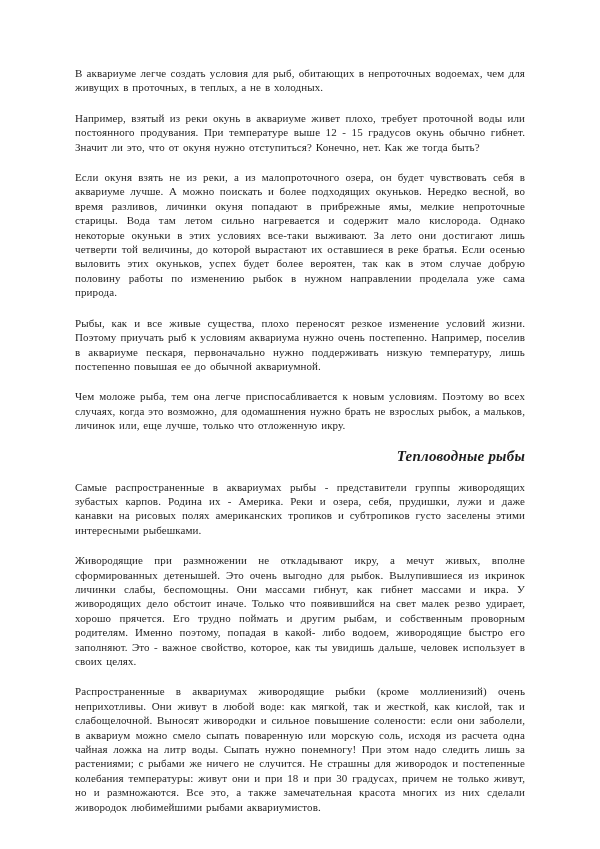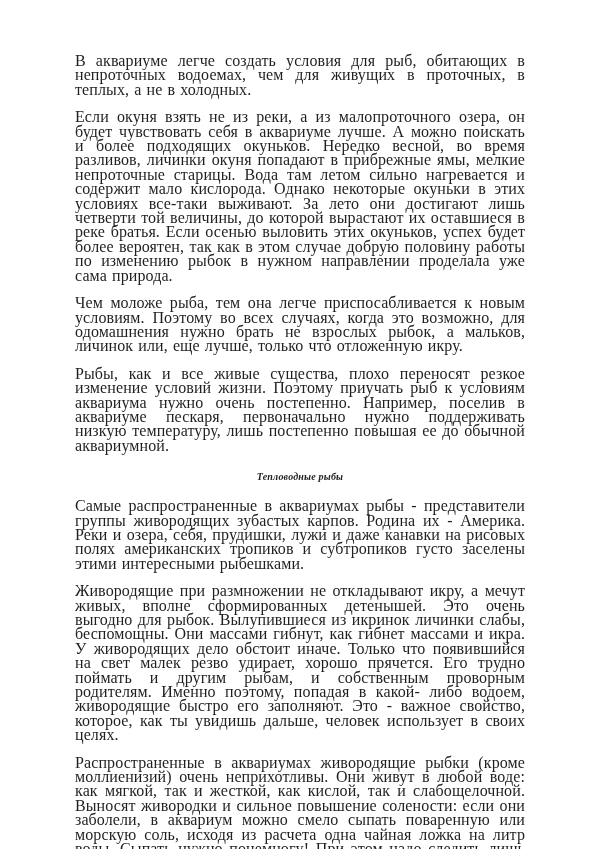--- a/index.html
+++ b/index.html
@@ -15,44 +15,45 @@
     color: #1f1f1f;
   }
   .page {
     box-sizing: border-box;
     width: 600px;
     height: 849px;
     padding: 50px 75px 0 75px;
     background: #ffffff;
   }
   .para {
-    margin: 4px 0 13px 0;
-    font-size: 16px;
+    margin: 16px 0 13px 0;
+    font-size: 11px;
     line-height: 14.4px;
     text-align: justify;
     letter-spacing: 0.1px;
     word-spacing: 1px;
   }
   .section-heading {
     margin: 16px 0 15px 0;
-    font-size: 10px;
+    font-size: 15px;
     line-height: 15px;
     font-weight: bold;
     font-style: italic;
-    text-align: center;
+    text-align: right;
     letter-spacing: 0.2px;
   }
 </style>
 </head>
 <body>
 
 <div class="page">
   <p class="para">В аквариуме легче создать условия для рыб, обитающих в непроточных водоемах, чем для живущих в проточных, в теплых, а не в холодных.</p>
+  <p class="para">Например, взятый из реки окунь в аквариуме живет плохо, требует проточной воды или постоянного продувания. При температуре выше 12 - 15 градусов окунь обычно гибнет. Значит ли это, что от окуня нужно отступиться? Конечно, нет. Как же тогда быть?</p>
   <p class="para">Если окуня взять не из реки, а из малопроточного озера, он будет чувствовать себя в аквариуме лучше. А можно поискать и более подходящих окуньков. Нередко весной, во время разливов, личинки окуня попадают в прибрежные ямы, мелкие непроточные старицы. Вода там летом сильно нагревается и содержит мало кислорода. Однако некоторые окуньки в этих условиях все-таки выживают. За лето они достигают лишь четверти той величины, до которой вырастают их оставшиеся в реке братья. Если осенью выловить этих окуньков, успех будет более вероятен, так как в этом случае добрую половину работы по изменению рыбок в нужном направлении проделала уже сама природа.</p>
+  <p class="para">Рыбы, как и все живые существа, плохо переносят резкое изменение условий жизни. Поэтому приучать рыб к условиям аквариума нужно очень постепенно. Например, поселив в аквариуме пескаря, первоначально нужно поддерживать низкую температуру, лишь постепенно повышая ее до обычной аквариумной.</p>
   <p class="para">Чем моложе рыба, тем она легче приспосабливается к новым условиям. Поэтому во всех случаях, когда это возможно, для одомашнения нужно брать не взрослых рыбок, а мальков, личинок или, еще лучше, только что отложенную икру.</p>
-  <p class="para">Рыбы, как и все живые существа, плохо переносят резкое изменение условий жизни. Поэтому приучать рыб к условиям аквариума нужно очень постепенно. Например, поселив в аквариуме пескаря, первоначально нужно поддерживать низкую температуру, лишь постепенно повышая ее до обычной аквариумной.</p>
 
   <h2 class="section-heading">Тепловодные рыбы</h2>
 
   <p class="para">Самые распространенные в аквариумах рыбы - представители группы живородящих зубастых карпов. Родина их - Америка. Реки и озера, себя, прудишки, лужи и даже канавки на рисовых полях американских тропиков и субтропиков густо заселены этими интересными рыбешками.</p>
   <p class="para">Живородящие при размножении не откладывают икру, а мечут живых, вполне сформированных детенышей. Это очень выгодно для рыбок. Вылупившиеся из икринок личинки слабы, беспомощны. Они массами гибнут, как гибнет массами и икра. У живородящих дело обстоит иначе. Только что появившийся на свет малек резво удирает, хорошо прячется. Его трудно поймать и другим рыбам, и собственным проворным родителям. Именно поэтому, попадая в какой- либо водоем, живородящие быстро его заполняют. Это - важное свойство, которое, как ты увидишь дальше, человек использует в своих целях.</p>
   <p class="para">Распространенные в аквариумах живородящие рыбки (кроме моллиенизий) очень неприхотливы. Они живут в любой воде: как мягкой, так и жесткой, как кислой, так и слабощелочной. Выносят живородки и сильное повышение солености: если они заболели, в аквариум можно смело сыпать поваренную или морскую соль, исходя из расчета одна чайная ложка на литр воды. Сыпать нужно понемногу! При этом надо следить лишь за растениями; с рыбами же ничего не случится. Не страшны для живородок и постепенные колебания температуры: живут они и при 18 и при 30 градусах, причем не только живут, но и размножаются. Все это, а также замечательная красота многих из них сделали живородок любимейшими рыбами аквариумистов.</p>
 </div>
 
 </body></html>

